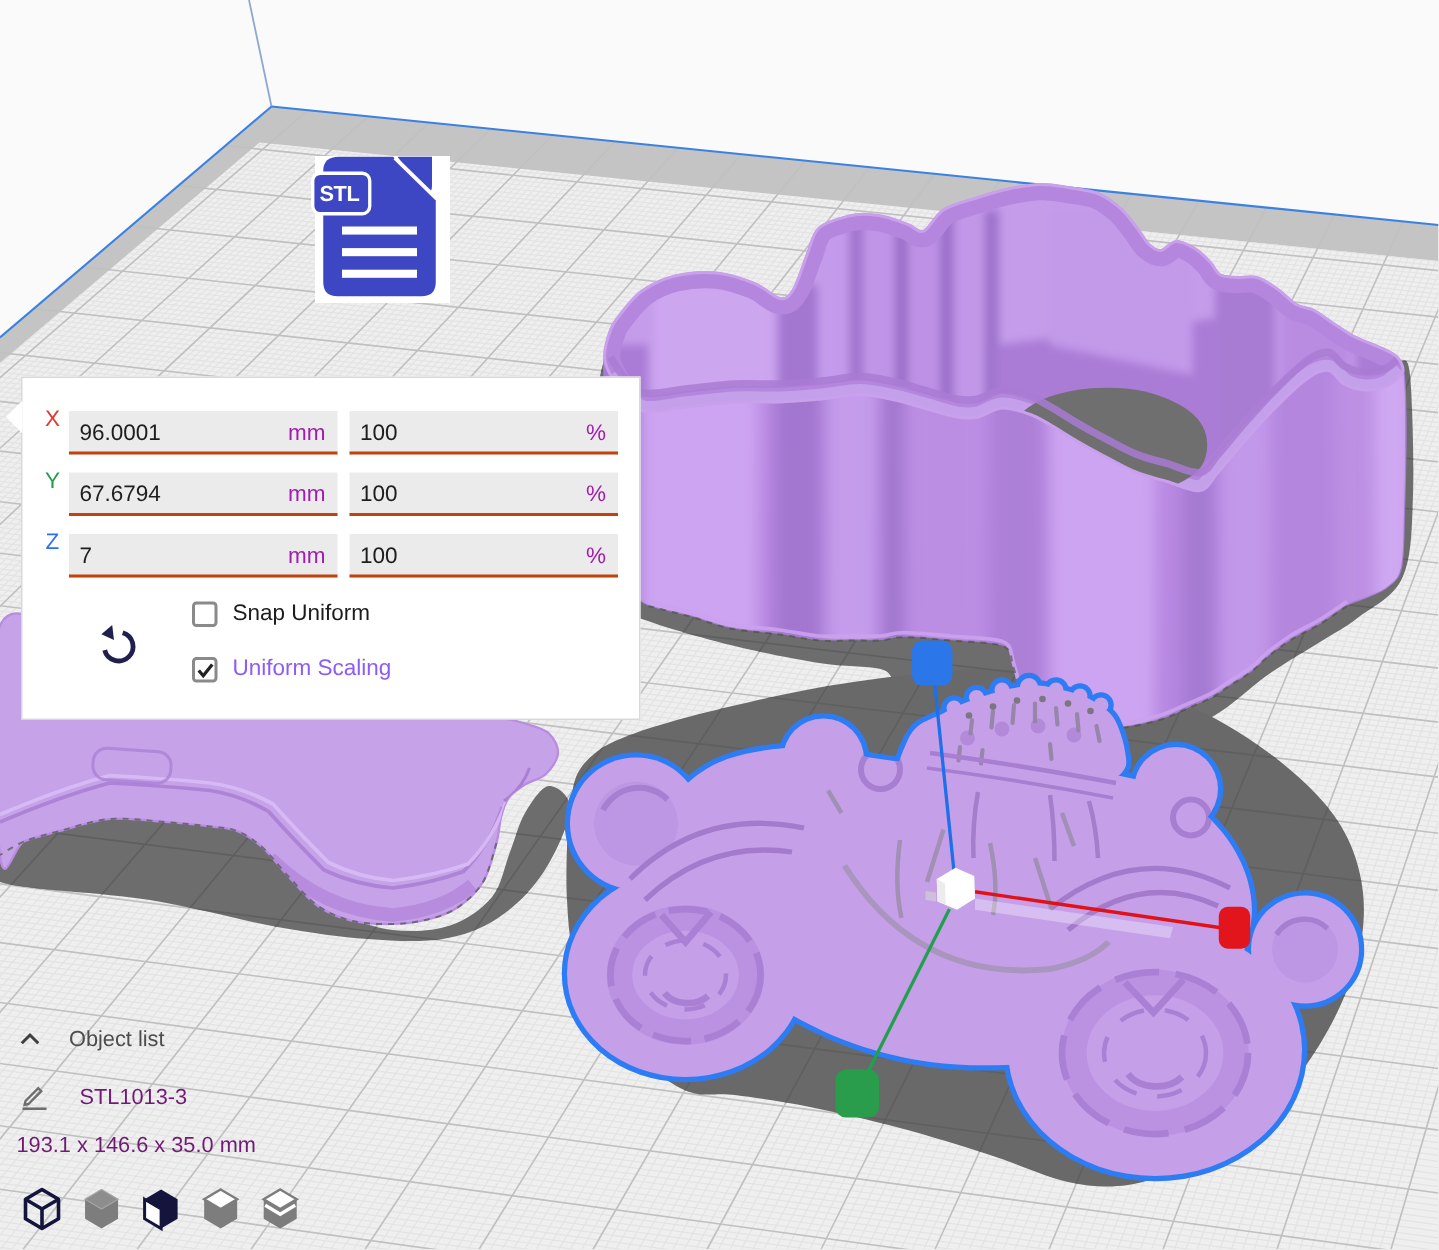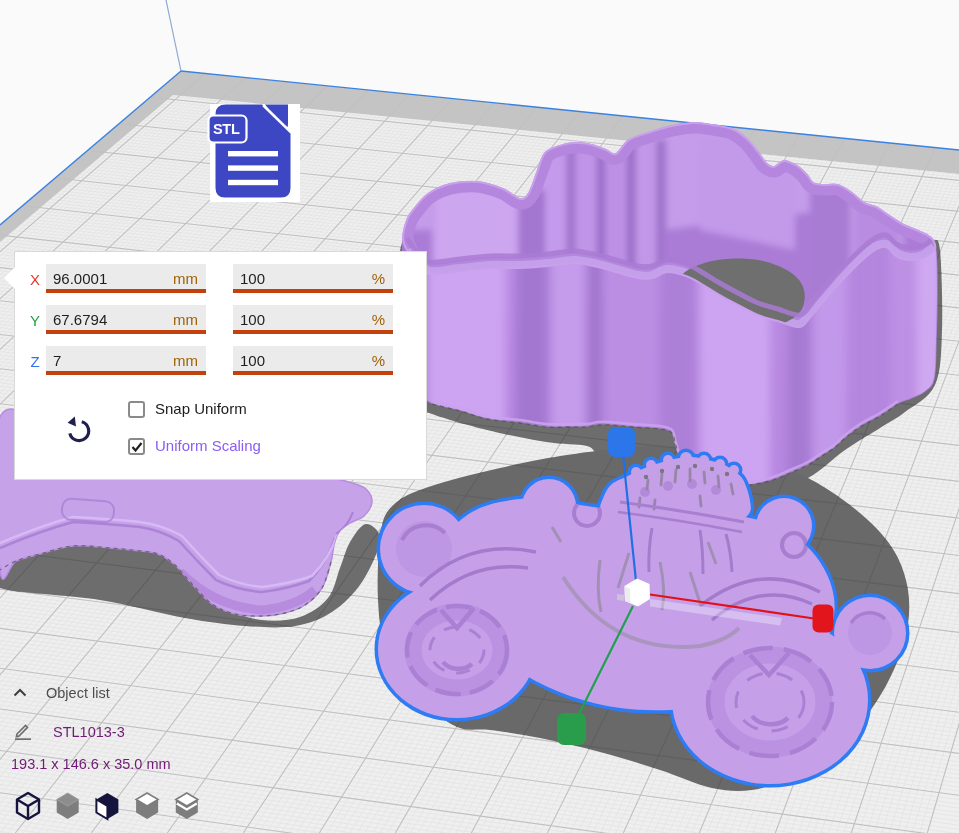--- a/index.html
+++ b/index.html
@@ -1,15 +1,15 @@
 <!DOCTYPE html>
 <html><head><meta charset="utf-8"><style>
  html,body {margin:0;padding:0;width:959px;height:833px;overflow:hidden;font-family:"Liberation Sans",sans-serif;background:#fafafa;}
- .fld {position:absolute;width:160px;height:29px;background:#ebebeb;border-bottom:4px solid #c2410c;font-size:15px;color:#1e1e1e;line-height:29px;padding-left:7px;box-sizing:border-box;}
- .fld .unit {position:absolute;right:8px;color:#a16207;}
+ .fld {position:absolute;width:179px;height:29px;background:#ebebeb;border-bottom:2px solid #c2410c;font-size:15px;color:#1e1e1e;line-height:29px;padding-left:7px;box-sizing:border-box;margin-top:10px;}
+ .fld .unit {position:absolute;right:8px;color:#a21caf;}
 </style></head>
 <body>
 <svg width="959" height="833" viewBox="0 0 959 833" xmlns="http://www.w3.org/2000/svg" font-family="'Liberation Sans',sans-serif" style="position:absolute;left:0;top:0">
 <defs>
  <clipPath id="clipPlate">
         <polygon points="181.0,71.0 959.0,150.0 959.0,833.0 0.0,833.0 0.0,225.0"></polygon>
       </clipPath>
  <clipPath id="clipInner">
         <polygon points="173.0,95.0 959.0,174.0 959.0,833.0 0.0,833.0 0.0,242.0"></polygon>
       </clipPath>

